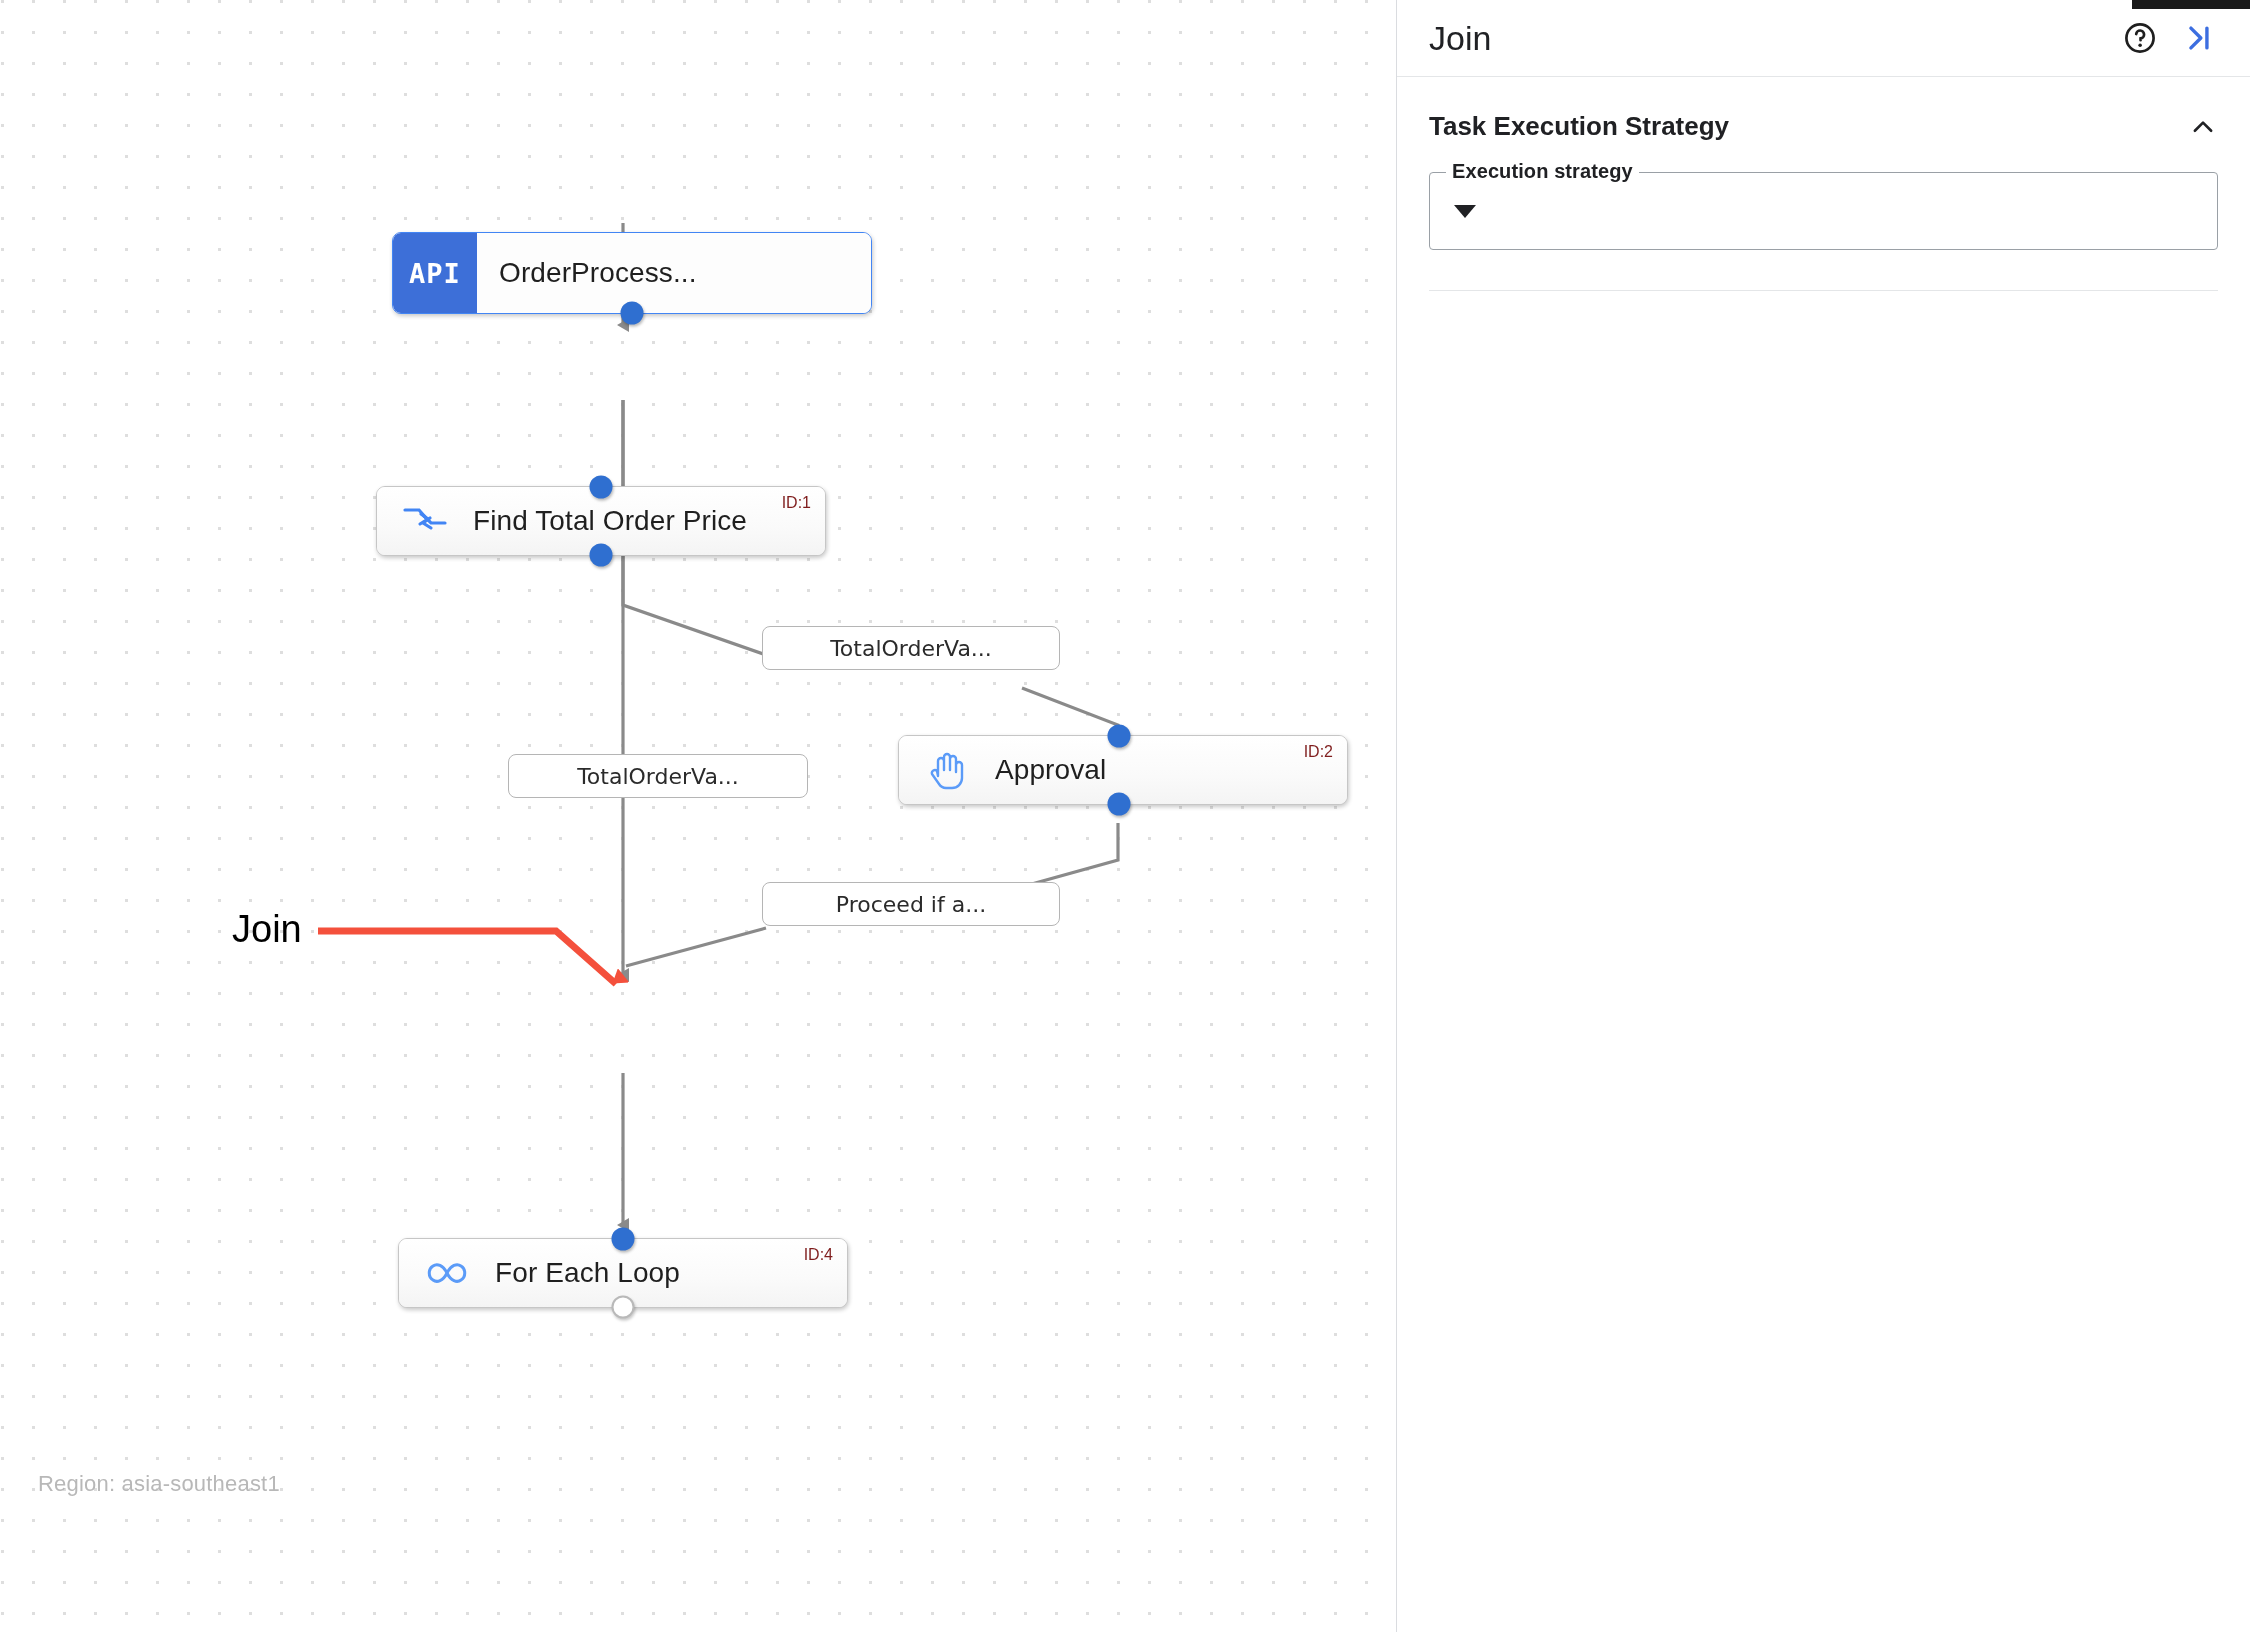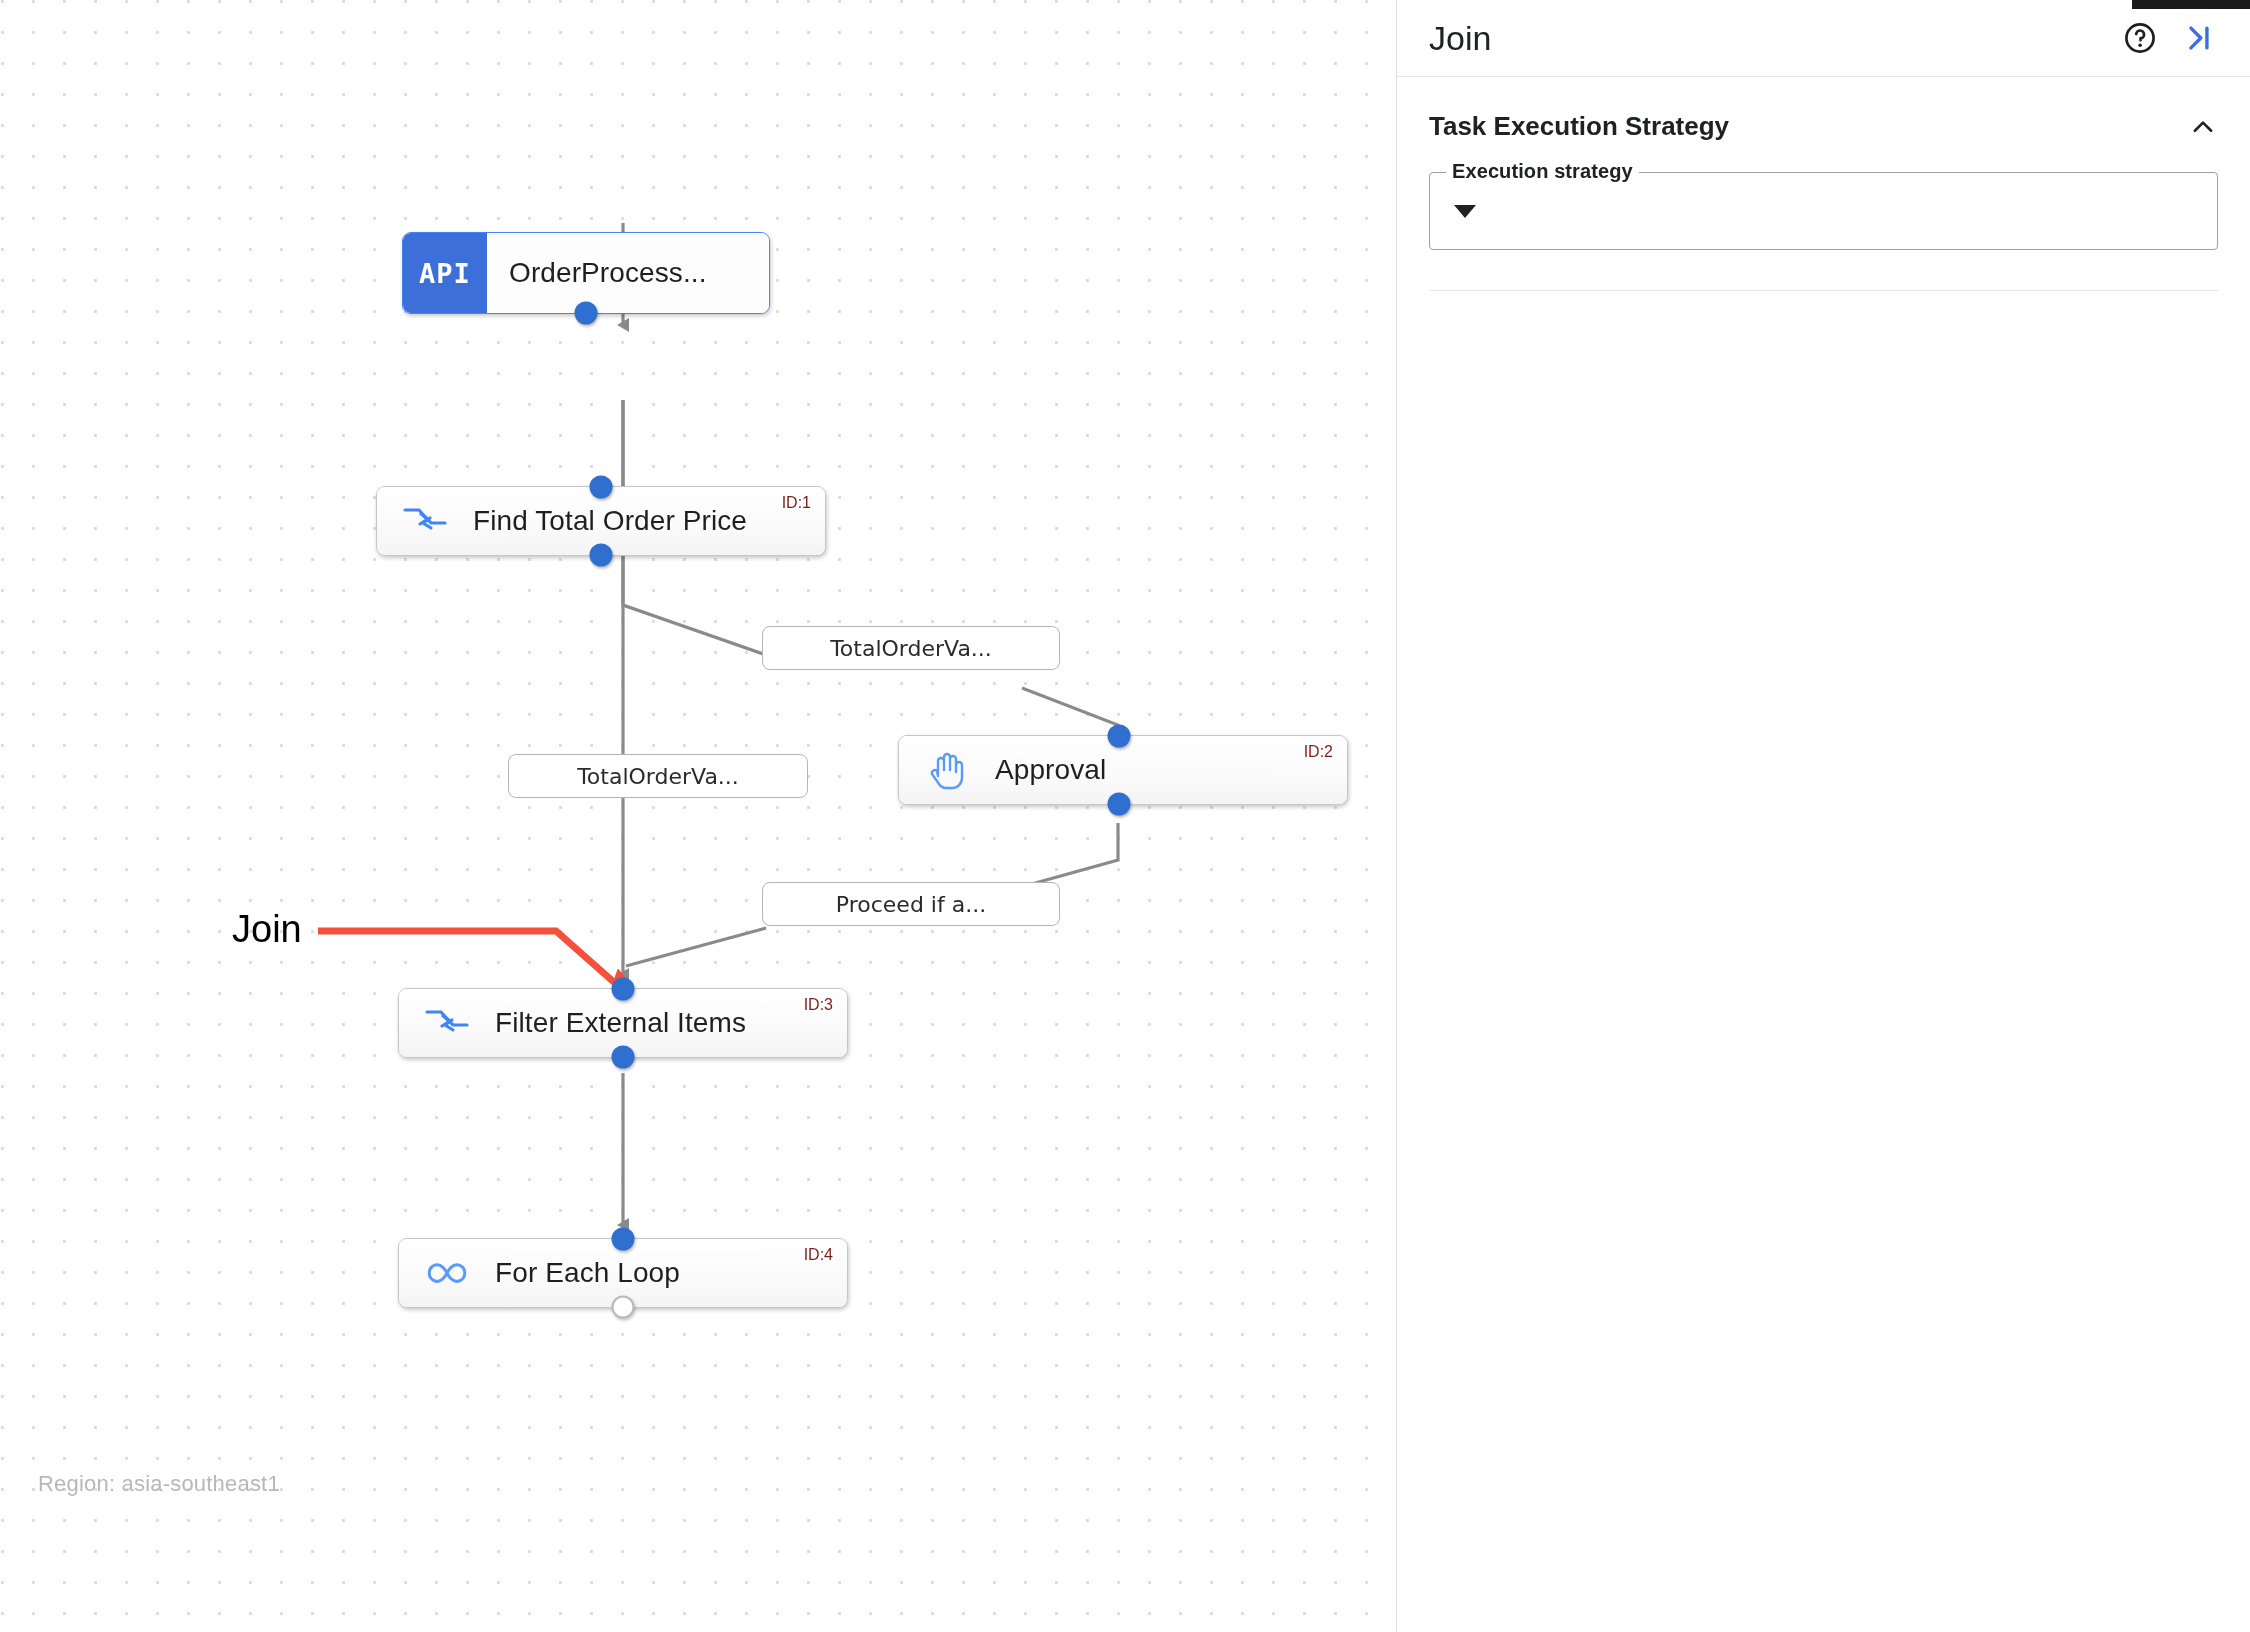--- a/index.html
+++ b/index.html
@@ -259,21 +259,21 @@
     </div>
 
     <div class="edge-label" style="left:508px; top:754px; width:300px;">
       <span>TotalOrderVa...</span>
     </div>
 
     <div class="edge-label" style="left:762px; top:882px; width:298px;">
       <span>Proceed if a...</span>
     </div>
 
-    <div class="node trigger" style="left:402px; top:232px; width:368px; height:82px;">
+    <div class="node trigger" style="left:392px; top:232px; width:480px; height:82px;">
       <div class="node-inner">
         <div class="api-badge">API</div>
         <div style="padding-left:22px;">
           <span class="node-title">OrderProcess...</span>
         </div>
       </div>
       <div class="port out"></div>
     </div>
 
     <div class="node" style="left:376px; top:486px; width:450px; height:70px;">
@@ -300,36 +300,20 @@
             <path d="M9,26 L9,11 a3,3 0 0 1 6,0 L15,20 L15,7 a3,3 0 0 1 6,0 L21,20 L21,9 a3,3 0 0 1 6,0 L27,22 L27,15 a3,3 0 0 1 6,0 L33,28 a10,10 0 0 1 -10,10 L17,38 a9,9 0 0 1 -7,-4 L3,24 a3,3 0 0 1 5,-3 z" fill="none" stroke="#5b9bf8" stroke-width="2.4" stroke-linejoin="round"></path>
           </svg>
         </div>
         <span class="node-title">Approval</span>
       </div>
       <span class="node-id">ID:2</span>
       <div class="port in" style="left:220px;"></div>
       <div class="port out" style="left:220px;"></div>
     </div>
 
-    <div class="node" style="left:398px; top:988px; width:450px; height:70px;">
-      <div class="node-inner">
-        <div class="node-icon">
-          <svg width="44" height="30" viewBox="0 0 44 30" xmlns="http://www.w3.org/2000/svg">
-            <path d="M2,4 L16,4 L24,13" stroke="#4285f4" stroke-width="3.2" fill="none" stroke-linecap="round"></path>
-            <path d="M18,8 L25,13 L17,18" stroke="#4285f4" stroke-width="3.2" fill="none" stroke-linecap="round" stroke-linejoin="round"></path>
-            <path d="M42,17 L28,17 L21,10" stroke="#4285f4" stroke-width="3.2" fill="none" stroke-linecap="round"></path>
-            <path d="M27,12 L20,17 L28,22" stroke="#4285f4" stroke-width="3.2" fill="none" stroke-linecap="round" stroke-linejoin="round"></path>
-          </svg>
-        </div>
-        <span class="node-title">Filter External Items</span>
-      </div>
-      <span class="node-id">ID:3</span>
-      <div class="port in"></div>
-      <div class="port out"></div>
-    </div>
 
     <div class="node" style="left:398px; top:1238px; width:450px; height:70px;">
       <div class="node-inner">
         <div class="node-icon">
           <svg width="46" height="26" viewBox="0 0 46 26" xmlns="http://www.w3.org/2000/svg">
             <path d="M23,13 C19,5 13,3 9,6 C4,9 4,17 9,20 C13,23 19,21 23,13 C27,5 33,3 37,6 C42,9 42,17 37,20 C33,23 27,21 23,13 z" fill="none" stroke="#5b9bf8" stroke-width="3"></path>
           </svg>
         </div>
         <span class="node-title">For Each Loop</span>
       </div>

